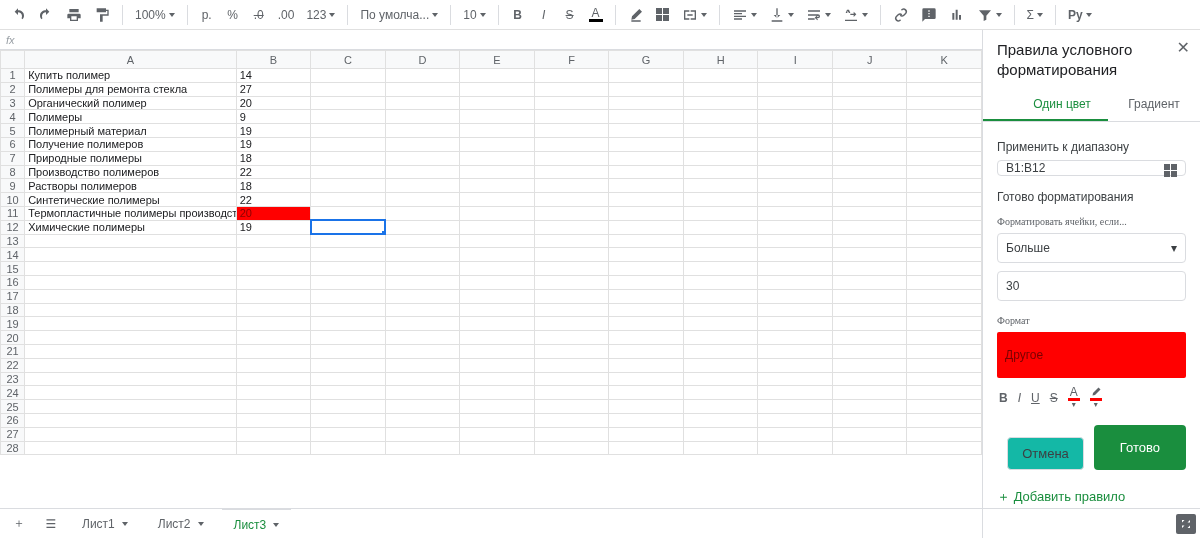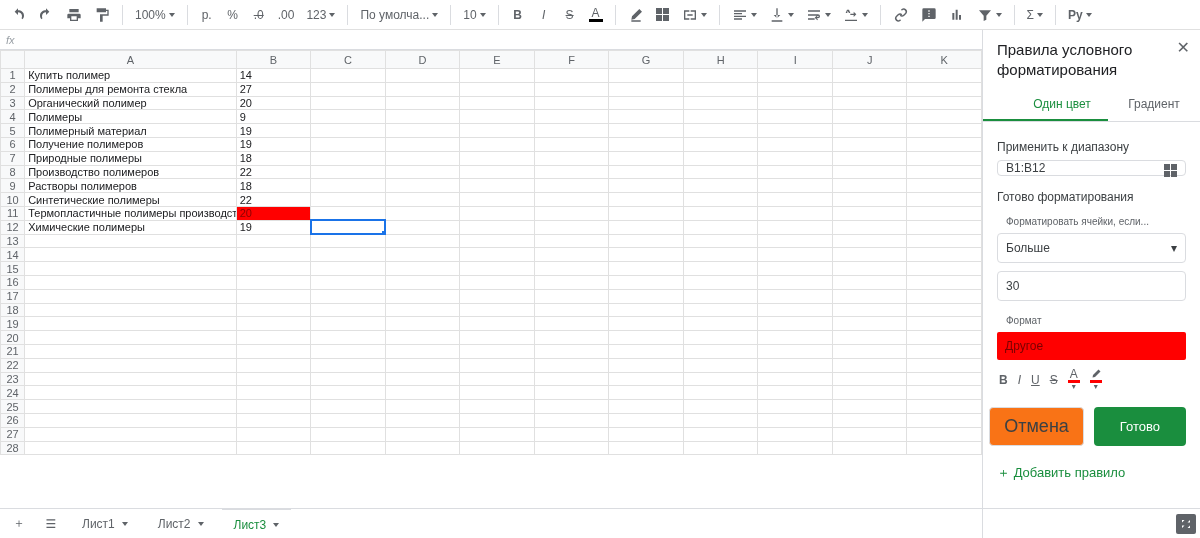--- a/index.html
+++ b/index.html
@@ -102,38 +102,38 @@
   .panel .input-box {
     display:flex; align-items:center;
     border:1px solid #dadce0; border-radius:4px;
     height:16px; padding:0 8px; justify-content:space-between;
   }
   .panel .select-box {
     display:flex; align-items:center; justify-content:space-between;
     border:1px solid #dadce0; border-radius:4px;
     height:30px; padding:0 8px; margin:4px 0;
   }
-  .panel .small-label { font-size:10px; color:#5f6368; margin:6px 0 2px 9px;}
+  .panel .small-label { font-size:10px; color:#5f6368; margin:6px 0 2px 0;font-family:Liberation Serif, serif;}
   .panel .format-preview {
     background:#ff0000; color:#7a0000;
-    height:28px; display:flex; align-items:center;
+    height:46px; display:flex; align-items:center;
     padding:0 8px; border-radius:2px; font-size:12px; margin:4px 0 8px 0;
   }
   .mini-toolbar { display:flex; gap:10px; align-items:center; color:#5f6368; padding:0 2px;}
   .mini-toolbar span { cursor:pointer; display:inline-flex; align-items:center;}
   .mini-toolbar .ubar { display:flex; flex-direction:column; align-items:center; line-height:1;}
   .mini-toolbar .ubar .bar { width:12px; height:3px;}
   .panel .btn-row { display:flex; justify-content:flex-end; gap:10px; margin-top:16px;}
   .panel button.ready {
     background:#1a8e3e; color:#fff; border:none; border-radius:4px;
     padding:8px 26px; font-size:13px; cursor:pointer;
   }
   .panel button.cancel {
-    background:#f97316; color:#3c4043; border:1px solid #dadce0; border-radius:4px;
-    padding:8px 14px; font-size:18px; cursor:pointer;
+    background:#14b8a6; color:#3c4043; border:1px solid #dadce0; border-radius:4px;
+    padding:8px 14px; font-size:13px; cursor:pointer;margin-top:12px;
   }
   .panel .add-rule { color:#1a8e3e; font-weight:500; margin-top:18px; cursor:pointer; font-size:13px;}
   
   .sheetbar {
     display:flex; align-items:center;
     height:30px; border-top:1px solid #dadce0;
     padding:0 6px; gap:6px; color:#5f6368; font-size:12px;
     position:relative;
   }
   .sheetbar .stab {

